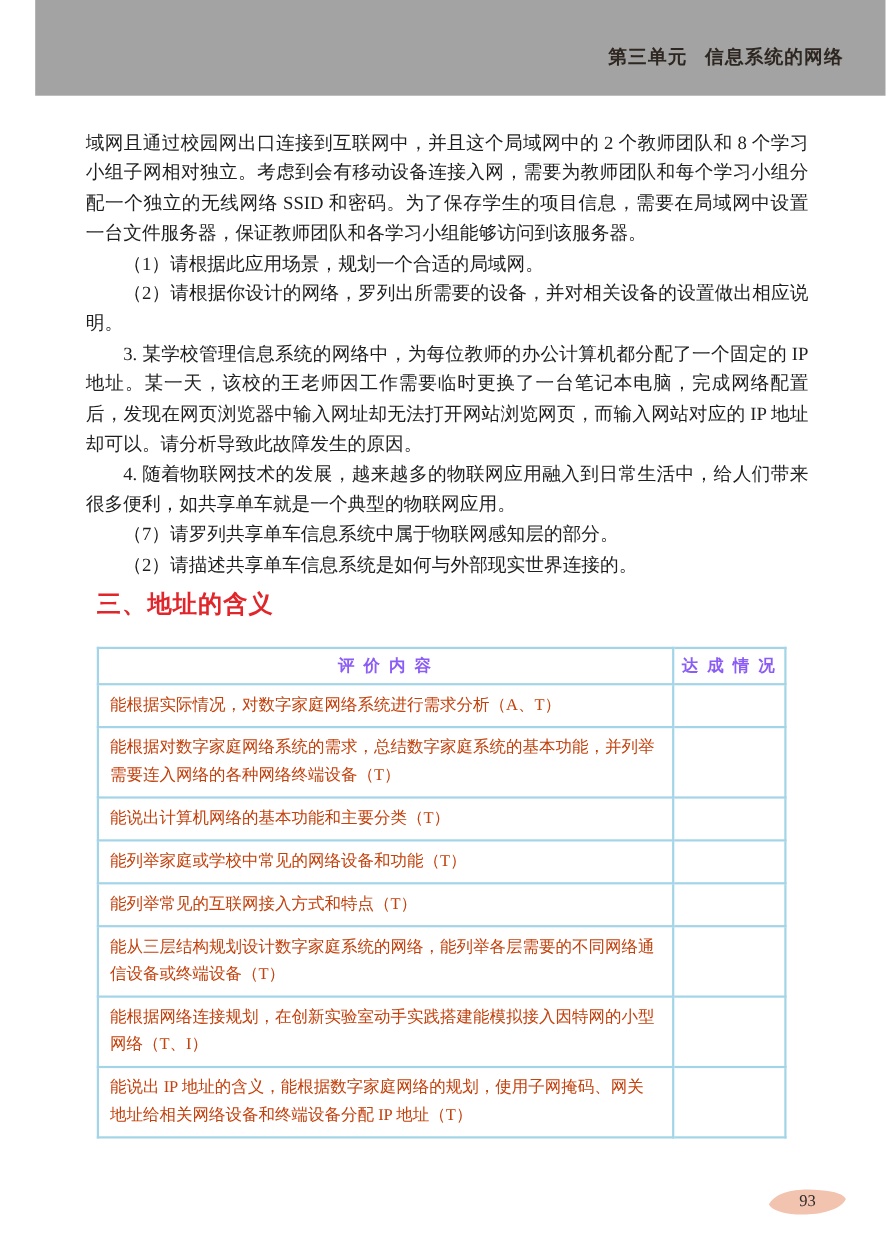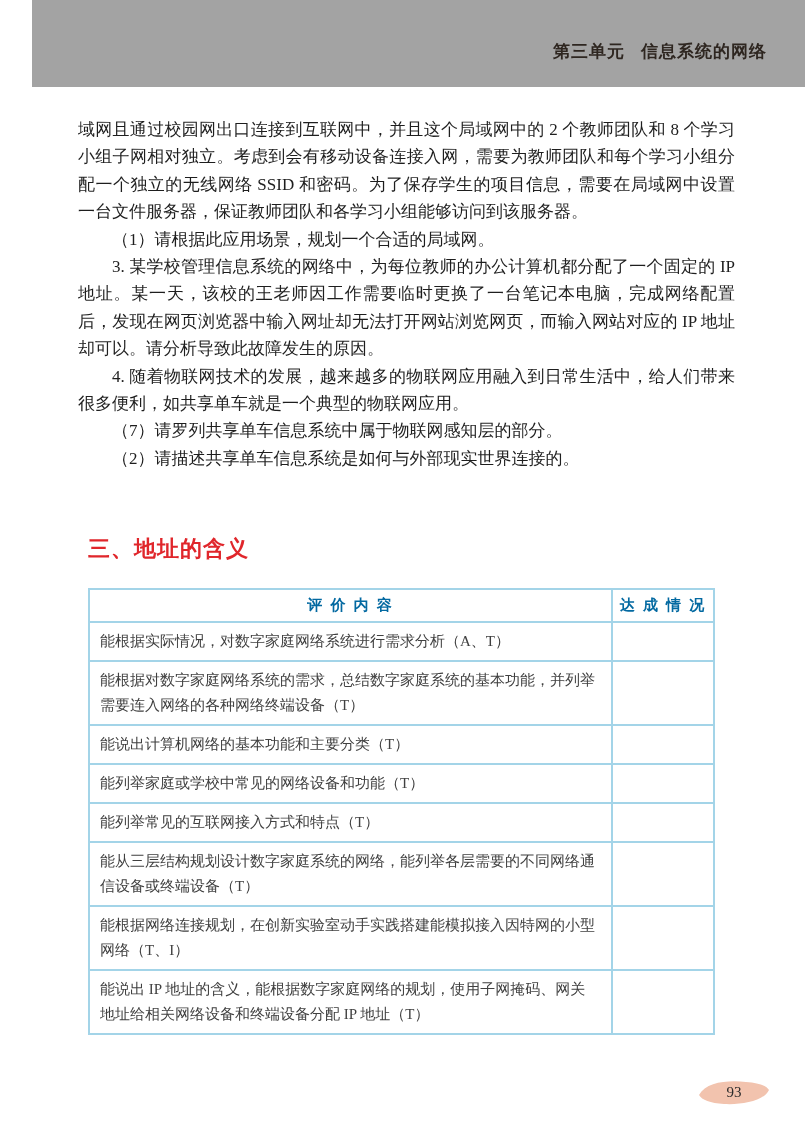--- a/index.html
+++ b/index.html
@@ -54,28 +54,28 @@
     border-collapse:collapse;
     table-layout:fixed;
   }
   .eval-table th, .eval-table td {
     border:2px solid #A3D4E8;
     vertical-align:middle;
   }
   .eval-table th {
     font-family:"Liberation Sans","DejaVu Sans",sans-serif;
     font-weight:bold; font-size:15px;
-    color:#0369a1;
+    color:#8b5cf6;
     text-align:center;
     padding:6px 4px;
     letter-spacing:2px;
   }
   .eval-table td.cell-content {
     font-size:15px; line-height:25px;
-    color:#404040;
+    color:#c2410c;
     text-align:left;
     padding:6px 12px 6px 10px;
   }
   .eval-table td.cell-status { background:#ffffff; }
   .col-content { width:523px; }
   .col-status  { width:102px; }
 
   
   .page-badge {
     position:absolute; top:1078px; left:698px;
@@ -96,20 +96,21 @@
 
   <div class="top-band">
     <div class="header-title">
       <span class="unit-label">第三单元</span><span>信息系统的网络</span>
     </div>
   </div>
 
   <div class="content">
     <p>域网且通过校园网出口连接到互联网中，并且这个局域网中的 2 个教师团队和 8 个学习小组子网相对独立。考虑到会有移动设备连接入网，需要为教师团队和每个学习小组分配一个独立的无线网络 SSID 和密码。为了保存学生的项目信息，需要在局域网中设置一台文件服务器，保证教师团队和各学习小组能够访问到该服务器。</p>
     <p class="indent">（1）请根据此应用场景，规划一个合适的局域网。</p>
+    <p class="indent">（2）请根据你设计的网络，罗列出所需要的设备，并对相关设备的设置做出相应说明。</p>
     <p class="indent">3. 某学校管理信息系统的网络中，为每位教师的办公计算机都分配了一个固定的 IP 地址。某一天，该校的王老师因工作需要临时更换了一台笔记本电脑，完成网络配置后，发现在网页浏览器中输入网址却无法打开网站浏览网页，而输入网站对应的 IP 地址却可以。请分析导致此故障发生的原因。</p>
     <p class="indent">4. 随着物联网技术的发展，越来越多的物联网应用融入到日常生活中，给人们带来很多便利，如共享单车就是一个典型的物联网应用。</p>
     <p class="indent">（7）请罗列共享单车信息系统中属于物联网感知层的部分。</p>
     <p class="indent">（2）请描述共享单车信息系统是如何与外部现实世界连接的。</p>
   </div>
 
   <h2 class="section-heading">三、地址的含义</h2>
 
   <table class="eval-table">
     <colgroup>

